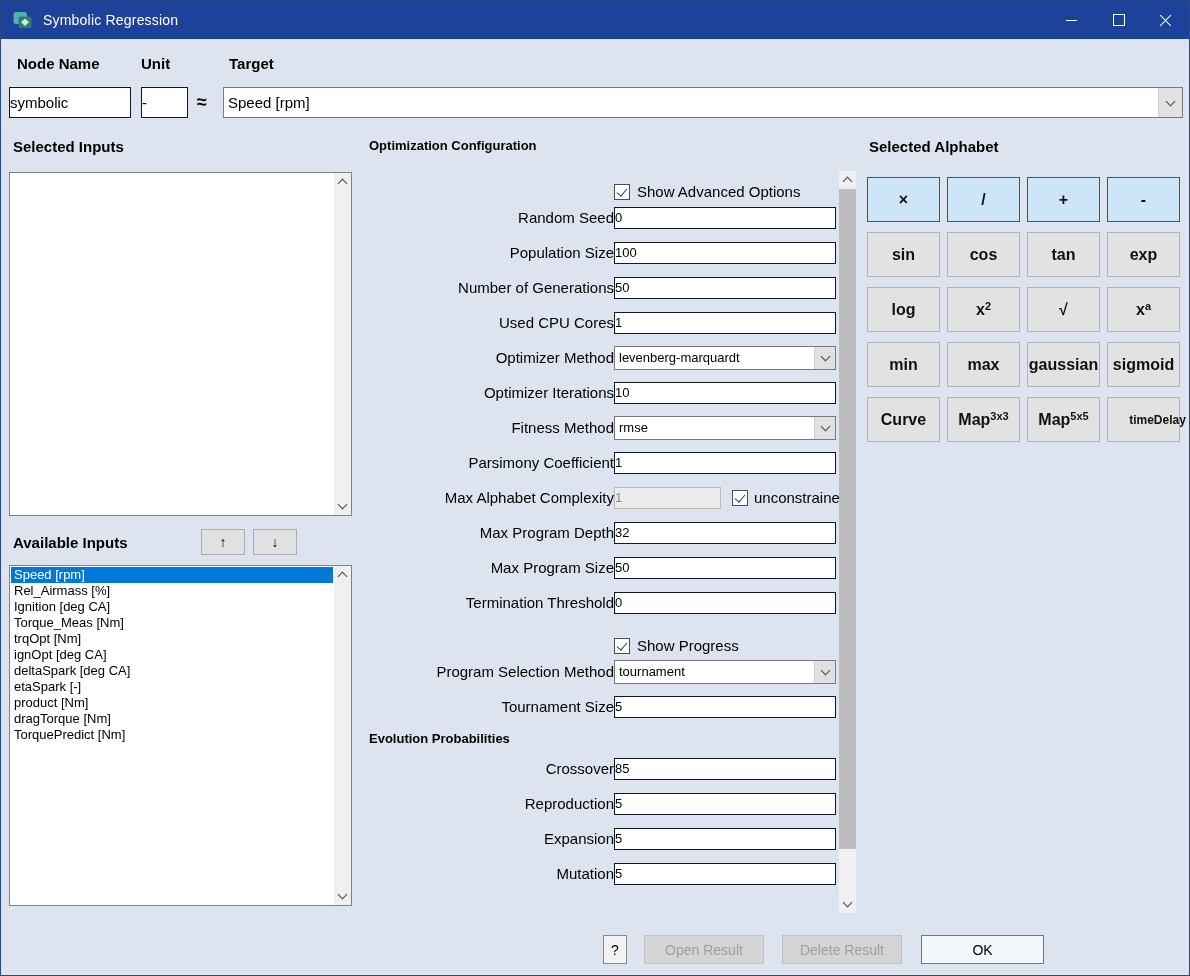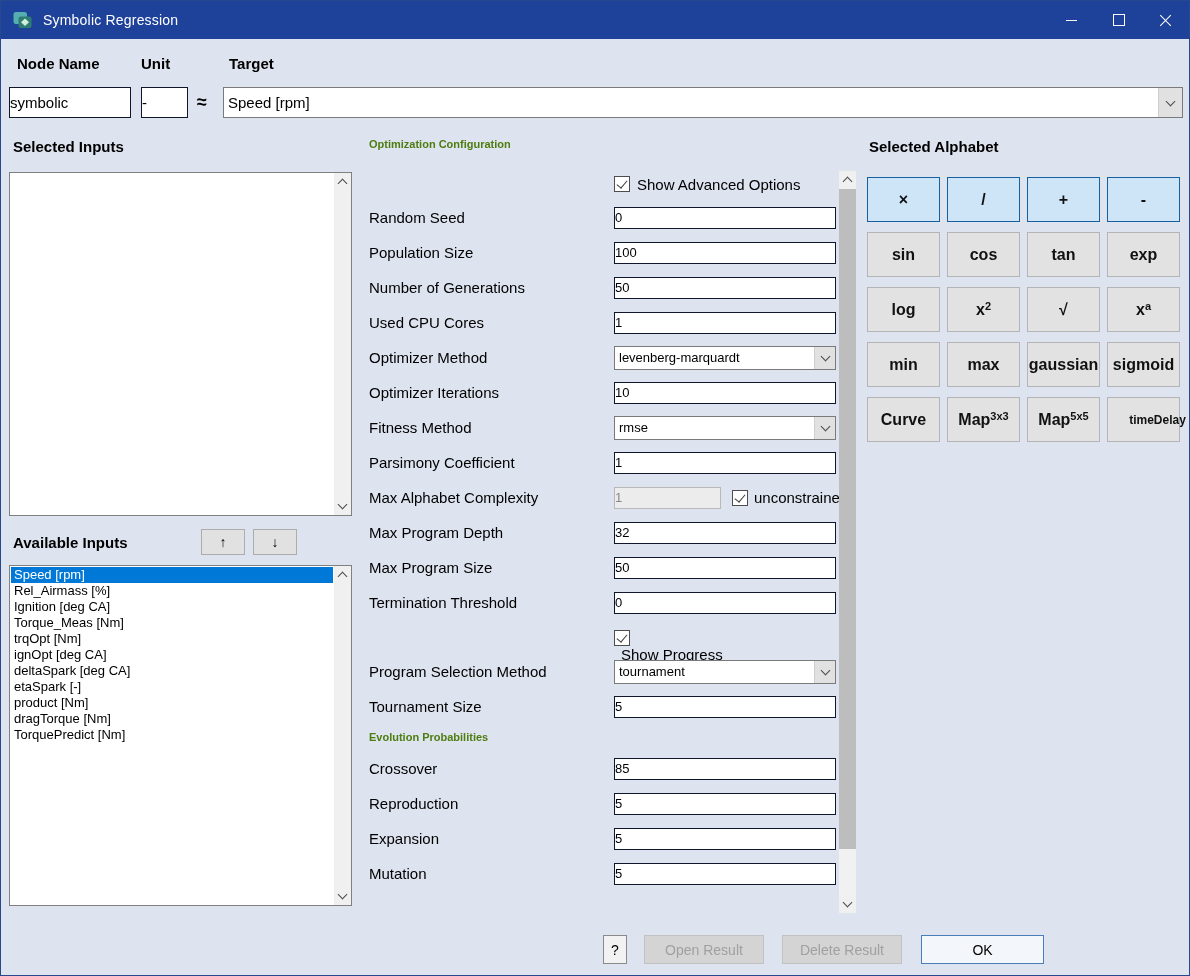--- a/index.html
+++ b/index.html
@@ -70,33 +70,33 @@
   #available-up{position:absolute;left:200px;top:528px;width:44px;height:26px;}
   #available-down{position:absolute;left:252px;top:528px;width:44px;height:26px;}
   .small-btn{background:#e1e1e1;border:1px solid #adadad;font-size:14px;color:#000;display:flex;align-items:center;justify-content:center;box-sizing:border-box;padding:0;font-family:"Liberation Sans",sans-serif;}
   #available-inputs-box{position:absolute;left:8px;top:564px;width:343px;height:341px;background:#fff;border:1px solid #808080;box-sizing:border-box;}
   .list-items{position:absolute;left:1px;top:1px;right:18px;bottom:1px;overflow:hidden;}
   .list-item{height:16px;line-height:16px;font-size:13px;padding-left:3px;color:#000;white-space:nowrap;}
   .list-item.selected{background:#0078d7;color:#fff;}
 
   
   #opt-col{position:absolute;left:368px;top:137px;width:470px;}
-  .section-title{font-weight:bold;font-size:11px;color:#4d7c0f;height:20px;margin:0;}
-  .check-row{display:flex;align-items:flex-start;margin-left:245px;height:24px;}
+  .section-title{font-weight:bold;font-size:13px;color:#000000;height:20px;margin:0;}
+  .check-row{display:flex;align-items:flex-end;margin-left:245px;height:24px;}
   .check-row .check-label{font-size:15px;margin-left:7px;color:#000;}
   #advanced-row{margin-top:18px;}
   .cfg-row{height:35px;display:flex;align-items:center;}
-  .cfg-label{width:245px;font-size:15px;color:#000;flex:0 0 auto;}
+  .cfg-label{width:245px;font-size:15px;color:#000;flex:0 0 auto;text-align:right;}
   .cfg-ctrl{display:flex;align-items:center;}
   .cfg-ctrl .textfield{width:222px;height:22px;}
   .cfg-ctrl .textfield.disabled{width:107px;}
   .cfg-ctrl .combo{width:222px;height:24px;}
   .cfg-ctrl .checkbox{margin-left:11px;}
   .cfg-ctrl .check-label{font-size:15px;margin-left:6px;color:#000;}
-  #progress-row{margin-top:10px;flex-direction:column;}
+  #progress-row{margin-top:10px;}
   #evolution-title{margin-top:7px;}
   #opt-scrollbar{position:absolute;left:838px;top:170px;width:17px;height:742px;background:#f1f1f1;}
 
   
   #alphabet-grid{
     position:absolute;left:866px;top:176px;width:313px;
     display:grid;grid-template-columns:repeat(4,73px);grid-auto-rows:45px;
     column-gap:7px;row-gap:10px;
   }
   .alpha-btn{

